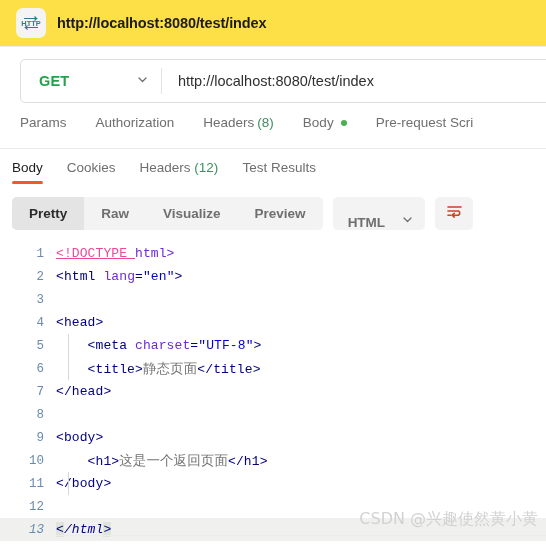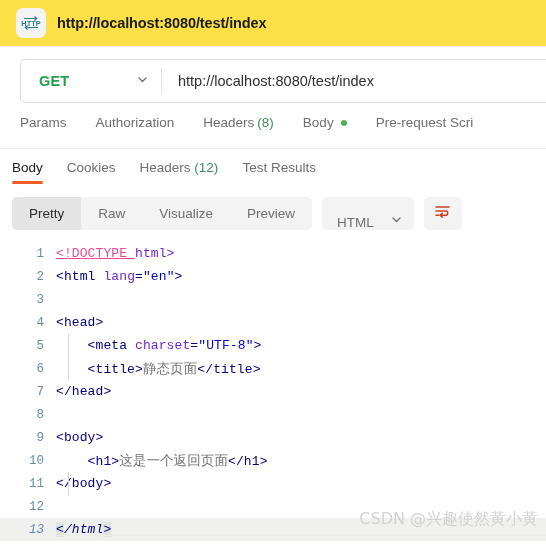--- a/index.html
+++ b/index.html
@@ -153,20 +153,21 @@
     border-radius: 2px;
   }
   .resp-tab .count { color: #3f8f5f; }
 
   
   .viewer-bar {
     display: flex;
     align-items: center;
     padding: 6px 0 8px 12px;
     background: #fff;
+    font-weight: bold;
   }
   .seg {
     display: flex;
     background: #f3f3f3;
     border-radius: 5px;
     overflow: hidden;
     height: 33px;
     align-items: stretch;
   }
   .seg-item {

